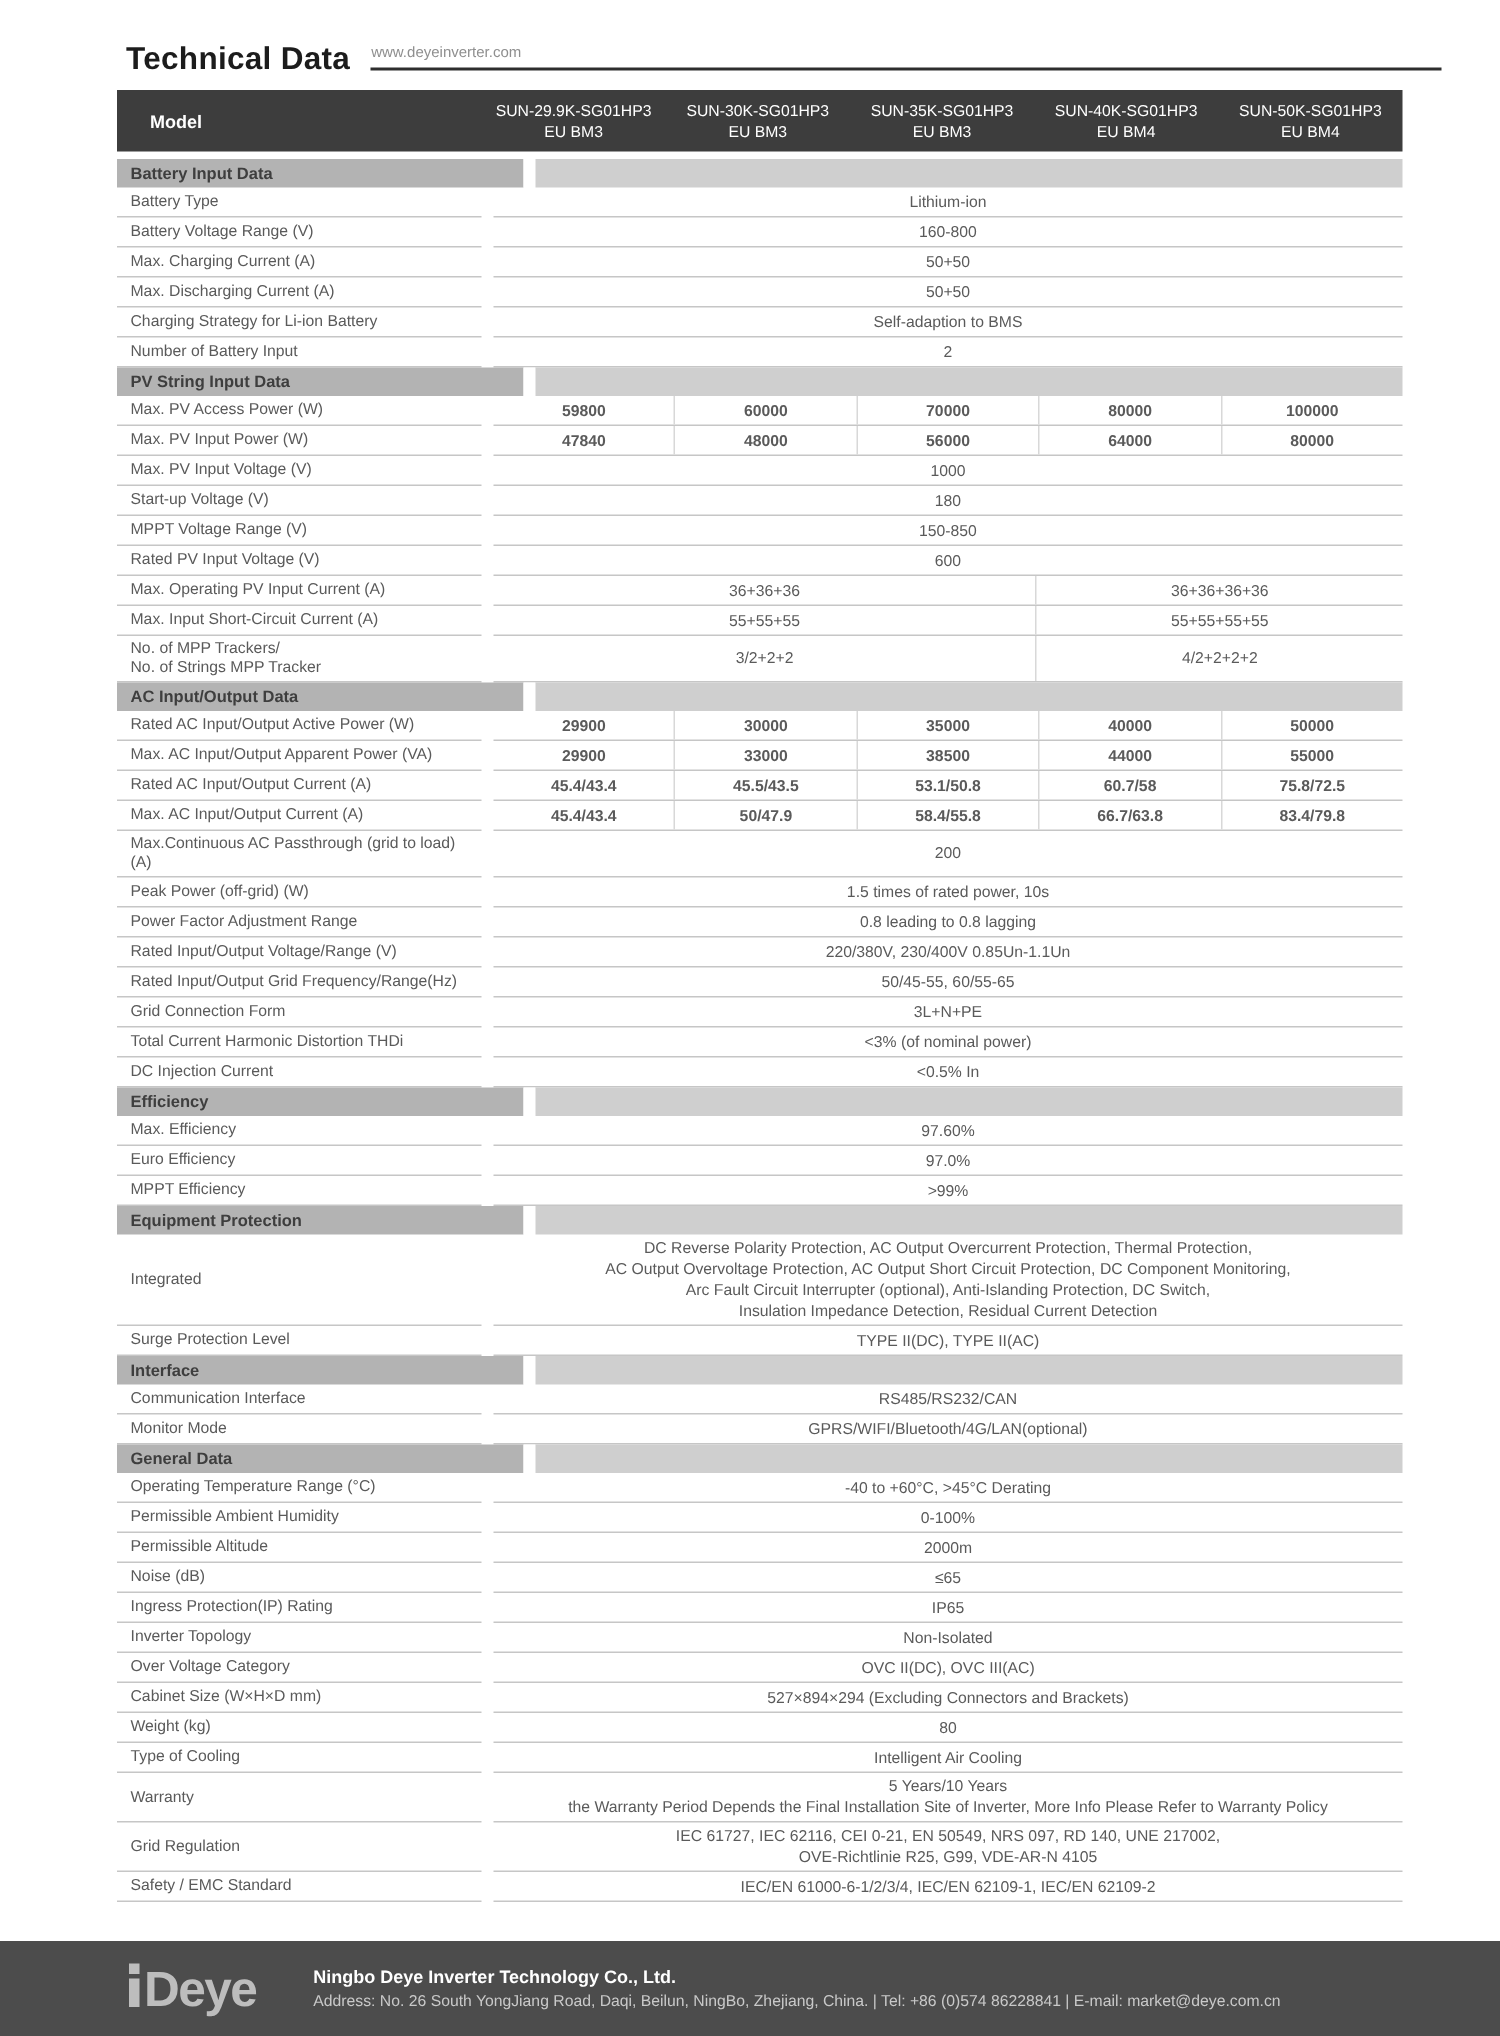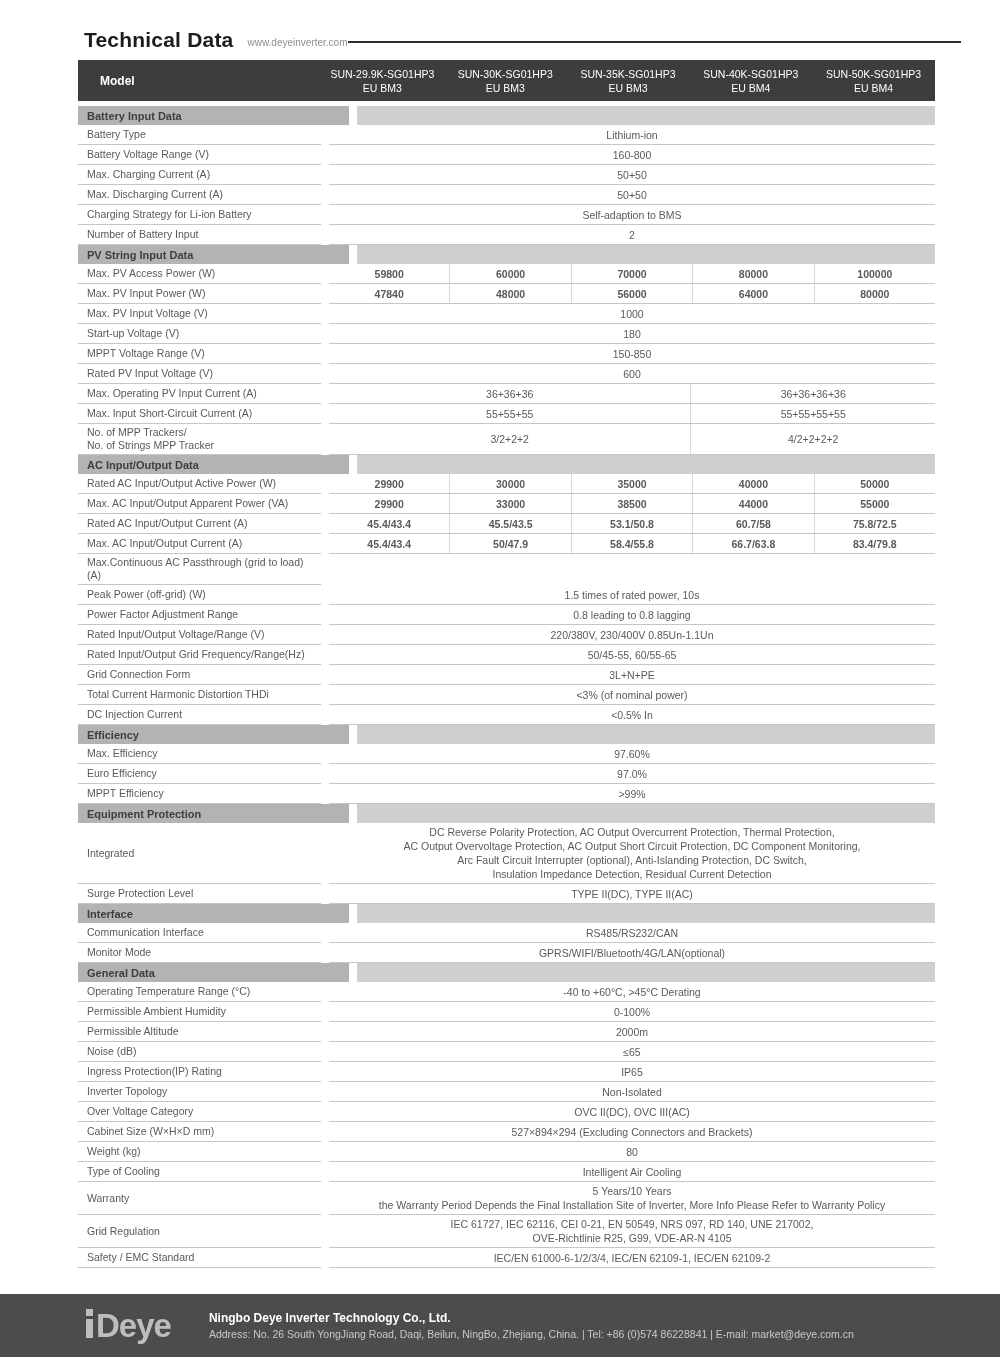--- a/index.html
+++ b/index.html
@@ -20,21 +20,21 @@
     padding: 20px 39px 0 84px;
     height: 52px;
   }
   .hdr h1 {
     font-size: 21px;
     font-weight: 800;
     color: #1c1c1c;
     letter-spacing: 0.2px;
     white-space: nowrap;
   }
-  .rule-wrap { flex: 1; display: flex; flex-direction: row; align-items: center; margin-left: 14px; }
+  .rule-wrap { flex: 1; display: flex; flex-direction: column; align-items: flex-start; margin-left: 14px; }
   .hdr .url { font-size: 10px; color: #8f8f8f; margin-bottom: 4px; }
   .hdr .rule { width: 100%; height: 2px; background: #2e2e2e; margin-bottom: 5px; }
 
   
   .spec-table { margin: 8px 65px 0 78px; width: 857px; }
 
   .model-row {
     display: flex;
     background: #3d3d3d;
     color: #ffffff;
@@ -341,20 +341,23 @@
           <div class="vcell">45.4/43.4</div>
           <div class="vcell">50/47.9</div>
           <div class="vcell">58.4/55.8</div>
           <div class="vcell">66.7/63.8</div>
           <div class="vcell">83.4/79.8</div>
         </div>
       </div>
       <div class="row">
         <div class="lbl">Max.Continuous AC Passthrough (grid to load) (A)</div>
         <div class="gut"></div>
+        <div class="vals span-all">
+          <div class="vcell">200</div>
+        </div>
       </div>
       <div class="row">
         <div class="lbl">Peak Power (off-grid) (W)</div>
         <div class="gut"></div>
         <div class="vals span-all">
           <div class="vcell">1.5 times of rated power, 10s</div>
         </div>
       </div>
       <div class="row">
         <div class="lbl">Power Factor Adjustment Range</div>

